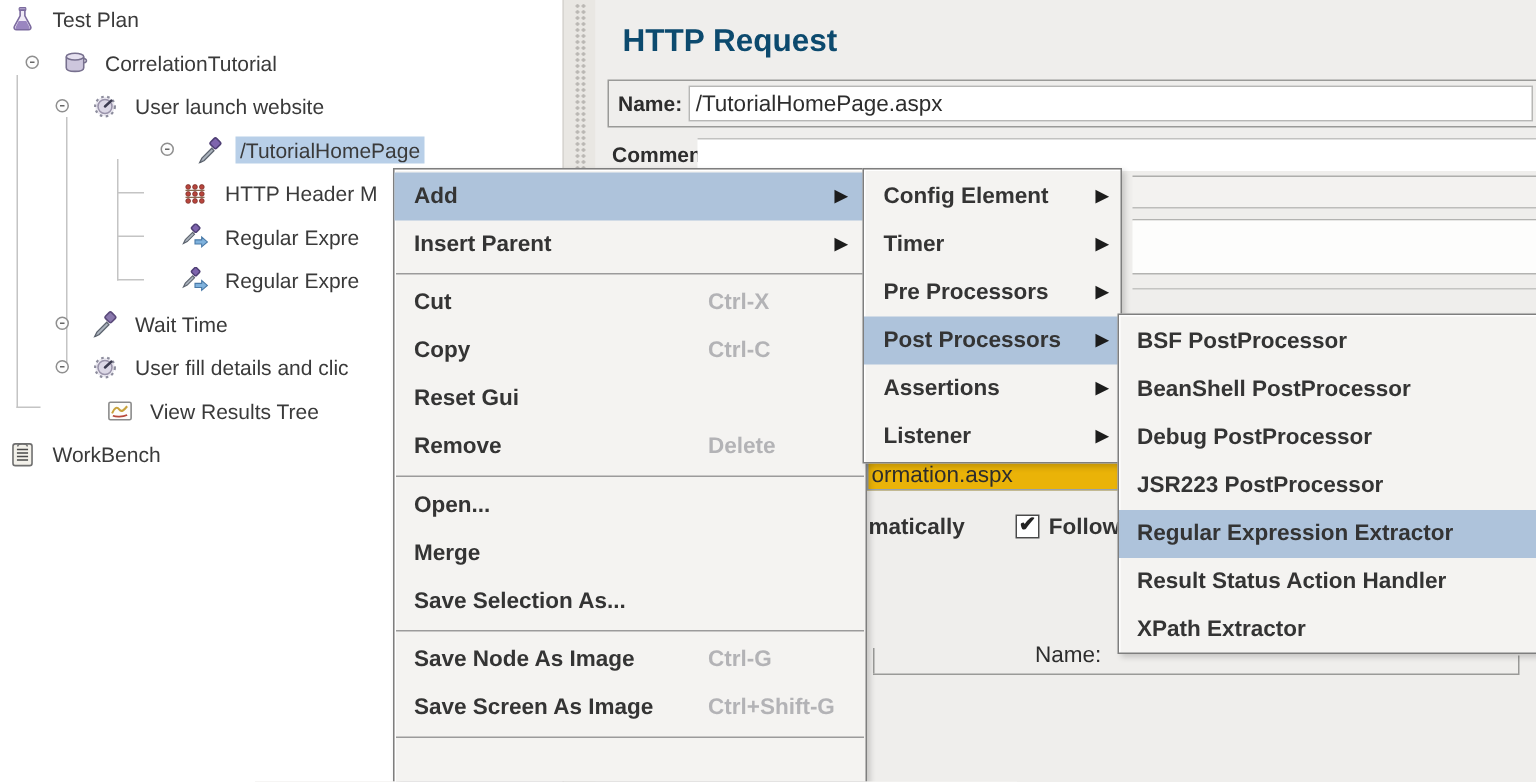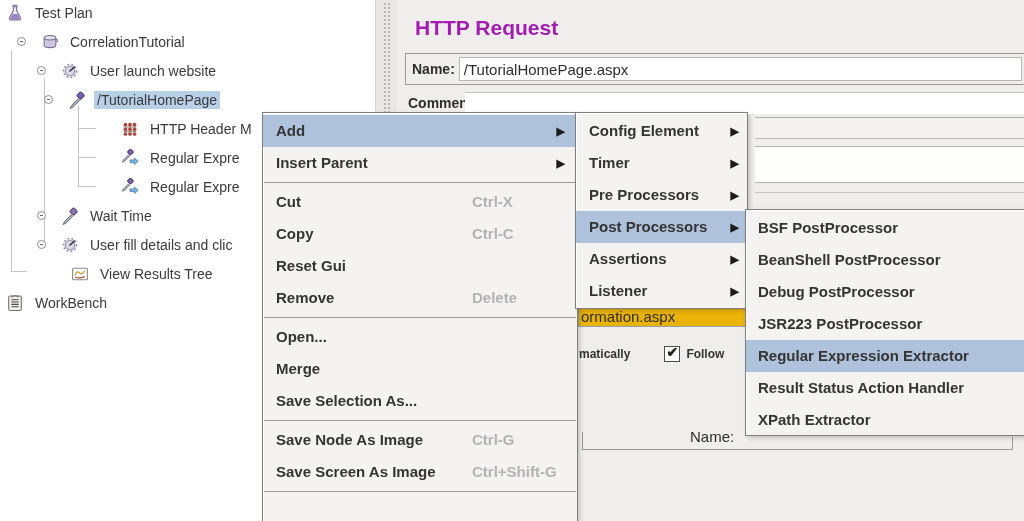--- a/index.html
+++ b/index.html
@@ -4,53 +4,53 @@
 <style>
   * { margin:0; padding:0; box-sizing:border-box; }
   body { font-family:"Liberation Sans", sans-serif; }
   .screen { position:relative; width:1024px; height:521px; overflow:hidden; background:#efeeec; }
 
   
   .tree-panel { position:absolute; left:0; top:0; width:375px; height:521px; background:#ffffff; z-index:1;text-decoration:underline; }
   .trow { position:relative; height:29px; display:flex; align-items:center; font-size:14px; color:#3a3a3a; white-space:nowrap; cursor:default; }
   .tree-rows { position:absolute; top:-2px; left:0; right:0; }
   .lvl0 { padding-left:6px; } .lvl1 { padding-left:31px;margin-left:40px; } .lvl4 { padding-left:121px; }
-  .lvl1e { padding-left:17px; } .lvl2e { padding-left:37px; } .lvl3e { padding-left:44px; }
+  .lvl1e { padding-left:17px; } .lvl2e { padding-left:37px; } .lvl3e { padding-left:107px; }
   .exp { width:24px; display:inline-flex; align-items:center; }
   .exp i { display:block; width:9px; height:9px; border:1px solid #8f8f8f; border-radius:50%; background:#fdfdfd; position:relative; }
   .exp i::after { content:""; position:absolute; left:2px; right:2px; top:3px; border-top:1px solid #666; }
   .ticon { width:19px; height:18px; margin-right:7px; flex:0 0 auto; }
   .ticon svg { width:18px; height:18px; }
   .tlabel { padding:1px 3px; }
   .tlabel.sel { background:#b8cfe8; }
   .conn { position:absolute; background:#c4c4c4; }
 
   
   .divider { position:absolute; left:375px; top:0; width:22px; height:521px; background:#e9e7e3; z-index:1; border-left:1px solid #d7d5d1; }
   .divider::after { content:""; position:absolute; left:7px; top:2px; bottom:2px; width:8px;
     background-image:radial-gradient(#b9b7b3 1px, transparent 1.3px); background-size:4px 4px; }
 
   
   .main-panel { position:absolute; left:397px; top:0; width:627px; height:521px; background:#efeeec; z-index:1; }
-  .panel-title { position:absolute; left:18px; top:16px; font-size:21px; font-weight:bold; color:#a21caf; }
+  .panel-title { position:absolute; left:18px; top:16px; font-size:21px; font-weight:bold; color:#0c4a6e; }
   .name-box { position:absolute; left:8px; top:53px; right:-2px; height:32px; border:1px solid #9a9a98; background:#efeeec; display:flex; align-items:center; padding:2px 3px; }
   .name-box label { font-size:14px; font-weight:bold; color:#2d2d2d; padding:0 4px 0 3px; }
   .txtfield { background:#ffffff; border:1px solid #b7b7b5; height:24px; flex:1; font-size:15px; color:#2d2d2d; display:flex; align-items:center; padding-left:4px; }
   .comments-label { position:absolute; left:11px; top:95px; font-size:14px; font-weight:bold; color:#2d2d2d; }
   .comments-field { position:absolute; left:68px; top:92px; right:0; height:22px; background:#ffffff; border-top:1px solid #c2c2c0; }
   .fl { position:absolute; left:358px; right:0; }
   .fl.a { top:117px; border-top:1px solid #aeaeac; }
   .fl.band { top:118px; height:20px; background:#f3f2f0; }
   .fl.b { top:138px; border-top:1px solid #bdbdbb; }
   .fl.c { top:146px; border-top:1px solid #b3b3b1; }
   .fl.w { top:147px; height:35px; background:#fdfdfc; }
   .fl.d { top:182px; border-top:1px solid #b3b3b1; }
   .fl.e { top:192px; border-top:1px solid #c4c4c2; }
   .partial-field { position:absolute; left:181px; top:305px; width:240px; height:22px; background:#eab308; border:1px solid #97a1ab; font-size:15px; color:#2d2d2d; display:flex; align-items:center; padding-left:2px; z-index:2; }
-  .partial-row { position:absolute; left:182px; top:343px; height:22px; display:flex; align-items:center; z-index:2; font-size:12px; font-weight:bold; color:#333; }
+  .partial-row { position:absolute; left:182px; top:343px; height:22px; display:flex; align-items:flex-start; z-index:2; font-size:15px; font-weight:bold; color:#333; }
   .checkbox { width:16px; height:16px; background:#fff; border:1px solid #4a4a4a; margin:0 6px 0 34px; position:relative; }
   .checkbox::after { content:"✔"; position:absolute; left:1px; top:-3px; font-size:14px; color:#222; }
   .params-name { position:absolute; left:293px; top:428px; font-size:15px; color:#2d2d2d; z-index:2; }
   .params-line { position:absolute; left:185px; top:449px; width:430px; border-top:1px solid #9a9a98; z-index:2; }
   .params-vtick1 { position:absolute; left:185px; top:432px; height:17px; width:1px; background:#9a9a98; z-index:2; }
   .params-vtick2 { position:absolute; left:615px; top:437px; height:13px; width:1px; background:#9a9a98; z-index:2; }
 
   
   .menu { position:absolute; background:#f4f3f1; border:1px solid #7e7e7e; box-shadow:inset 1px 1px 0 #fff, 2px 2px 4px rgba(0,0,0,.18); padding-top:2px; }
   .ctx-menu  { left:262px; top:112px; width:316px; height:409px; z-index:10; border-bottom:none; }

